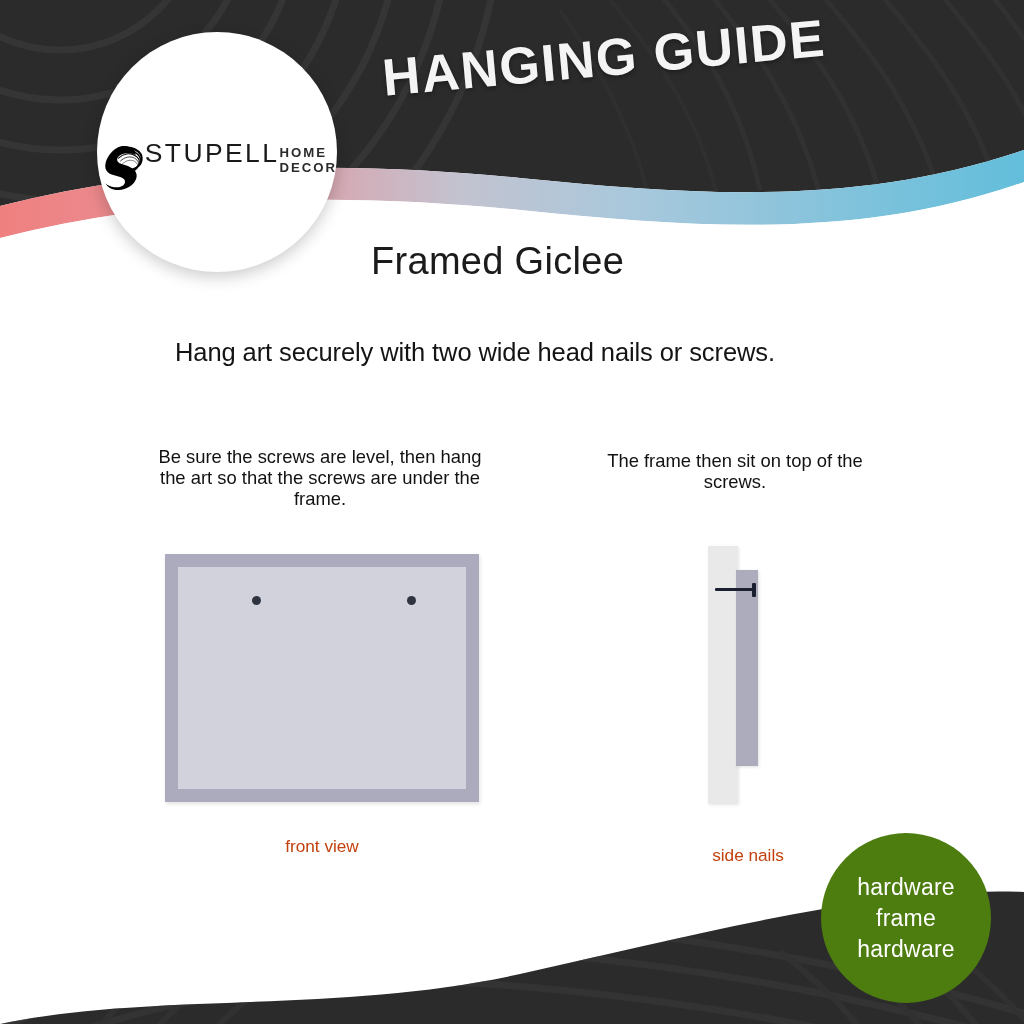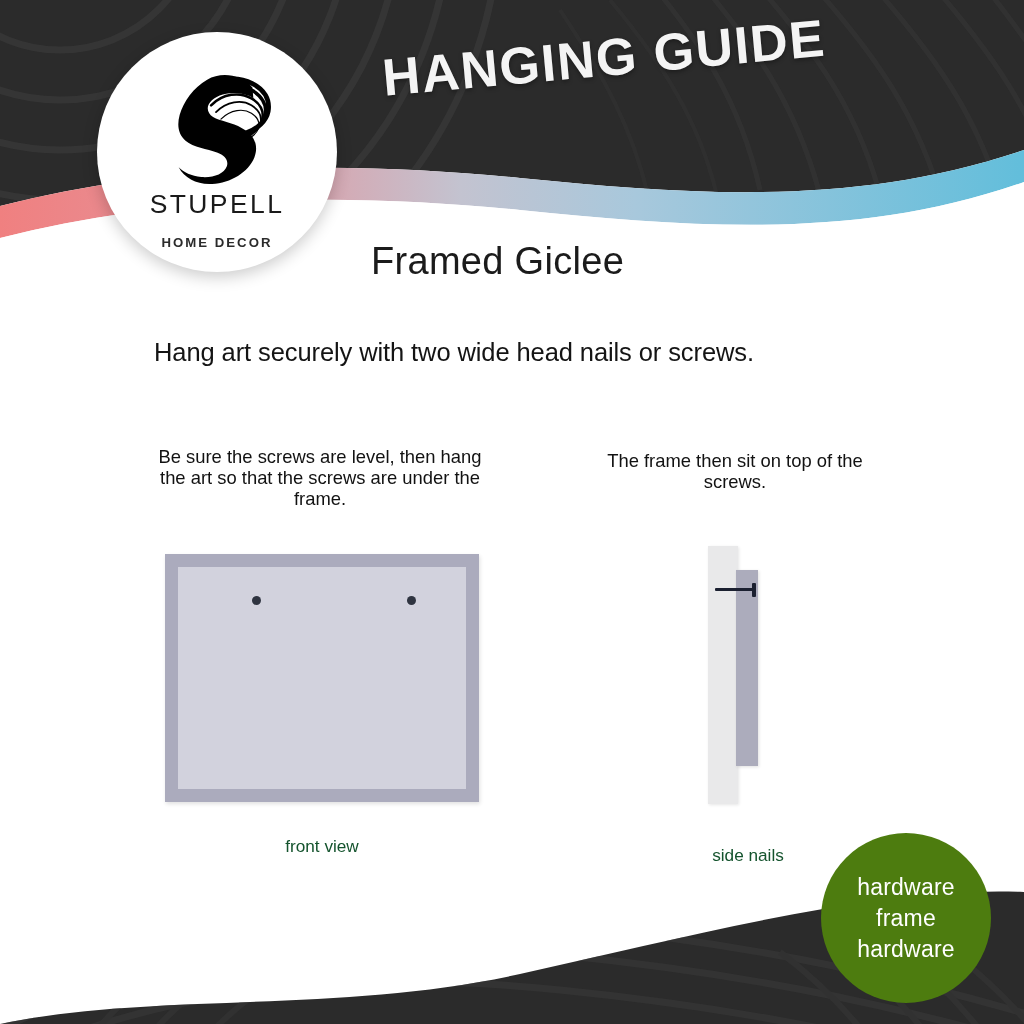--- a/index.html
+++ b/index.html
@@ -32,21 +32,20 @@
   #logo-badge {
     position: absolute;
     left: 97px;
     top: 32px;
     width: 240px;
     height: 240px;
     border-radius: 50%;
     background: #ffffff;
     box-shadow: 0 5px 16px rgba(0,0,0,0.20);
     display: flex;
-    flex-direction: column;
     align-items: center;
     justify-content: flex-start;
   }
   #logo-mark {
     margin-top: 26px;
     width: 118px;
     height: 128px;
   }
   #logo-wordmark {
     font-size: 26.5px;
@@ -95,20 +94,21 @@
   #main-instruction {
     position: absolute;
     left: 0;
     top: 338px;
     width: 908px;
     text-align: center;
     font-size: 25.5px;
     font-weight: 400;
     color: #141414;
     letter-spacing: -0.1px;
+    padding-left: 21px;
   }
 
   
   .caption {
     position: absolute;
     font-size: 18.4px;
     line-height: 21px;
     color: #121212;
     text-align: center;
     font-weight: 400;
@@ -186,21 +186,21 @@
     width: 3.6px;
     height: 14px;
     background: #1B2030;
     border-radius: 1px;
   }
 
   
   .view-label {
     position: absolute;
     font-size: 17.2px;
-    color: #14532d;
+    color: #c2410c;
     text-align: center;
     font-weight: 400;
   }
   #front-view-label { left: 165px; top: 836px; width: 314px; }
   #side-view-label  { left: 668px; top: 845px; width: 160px; }
 
   
   #hardware-badge {
     position: absolute;
     left: 821px;

